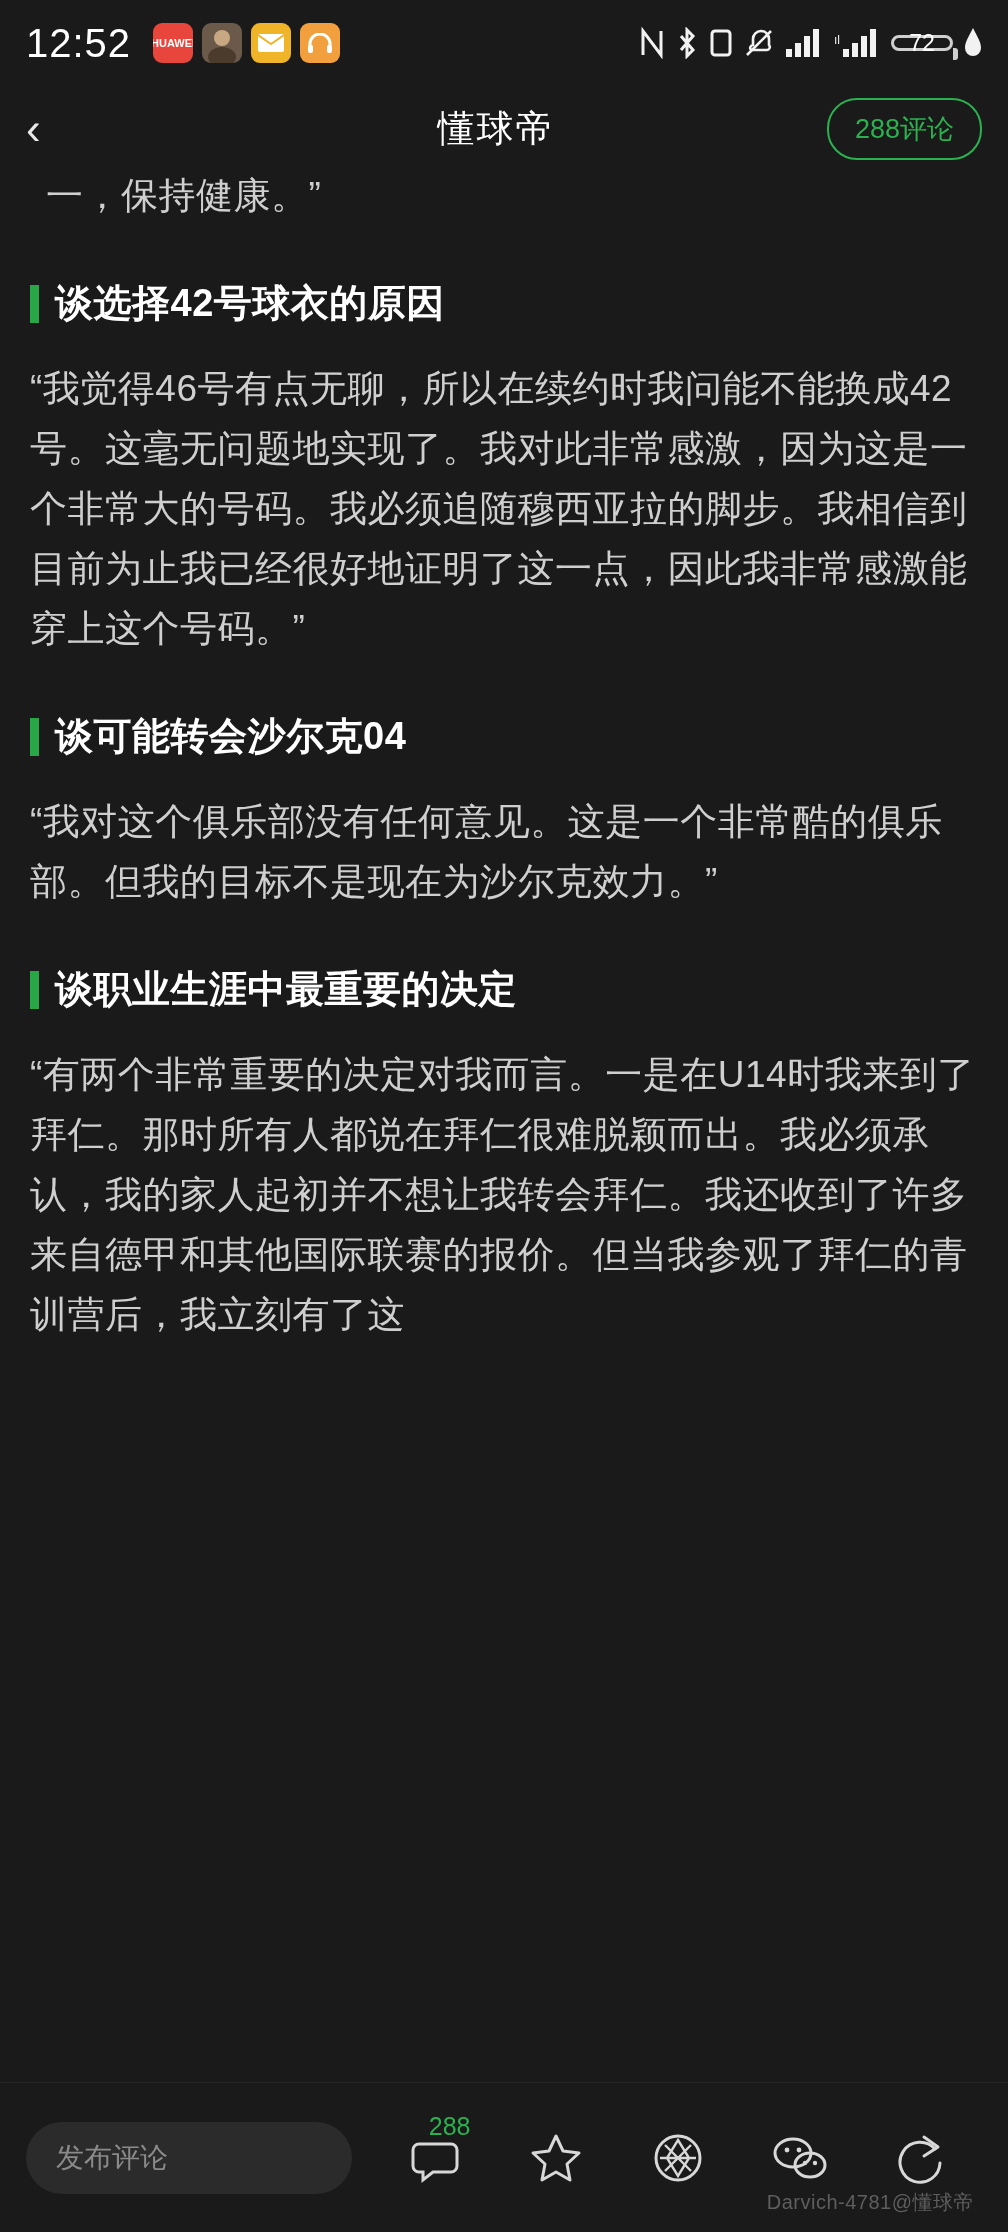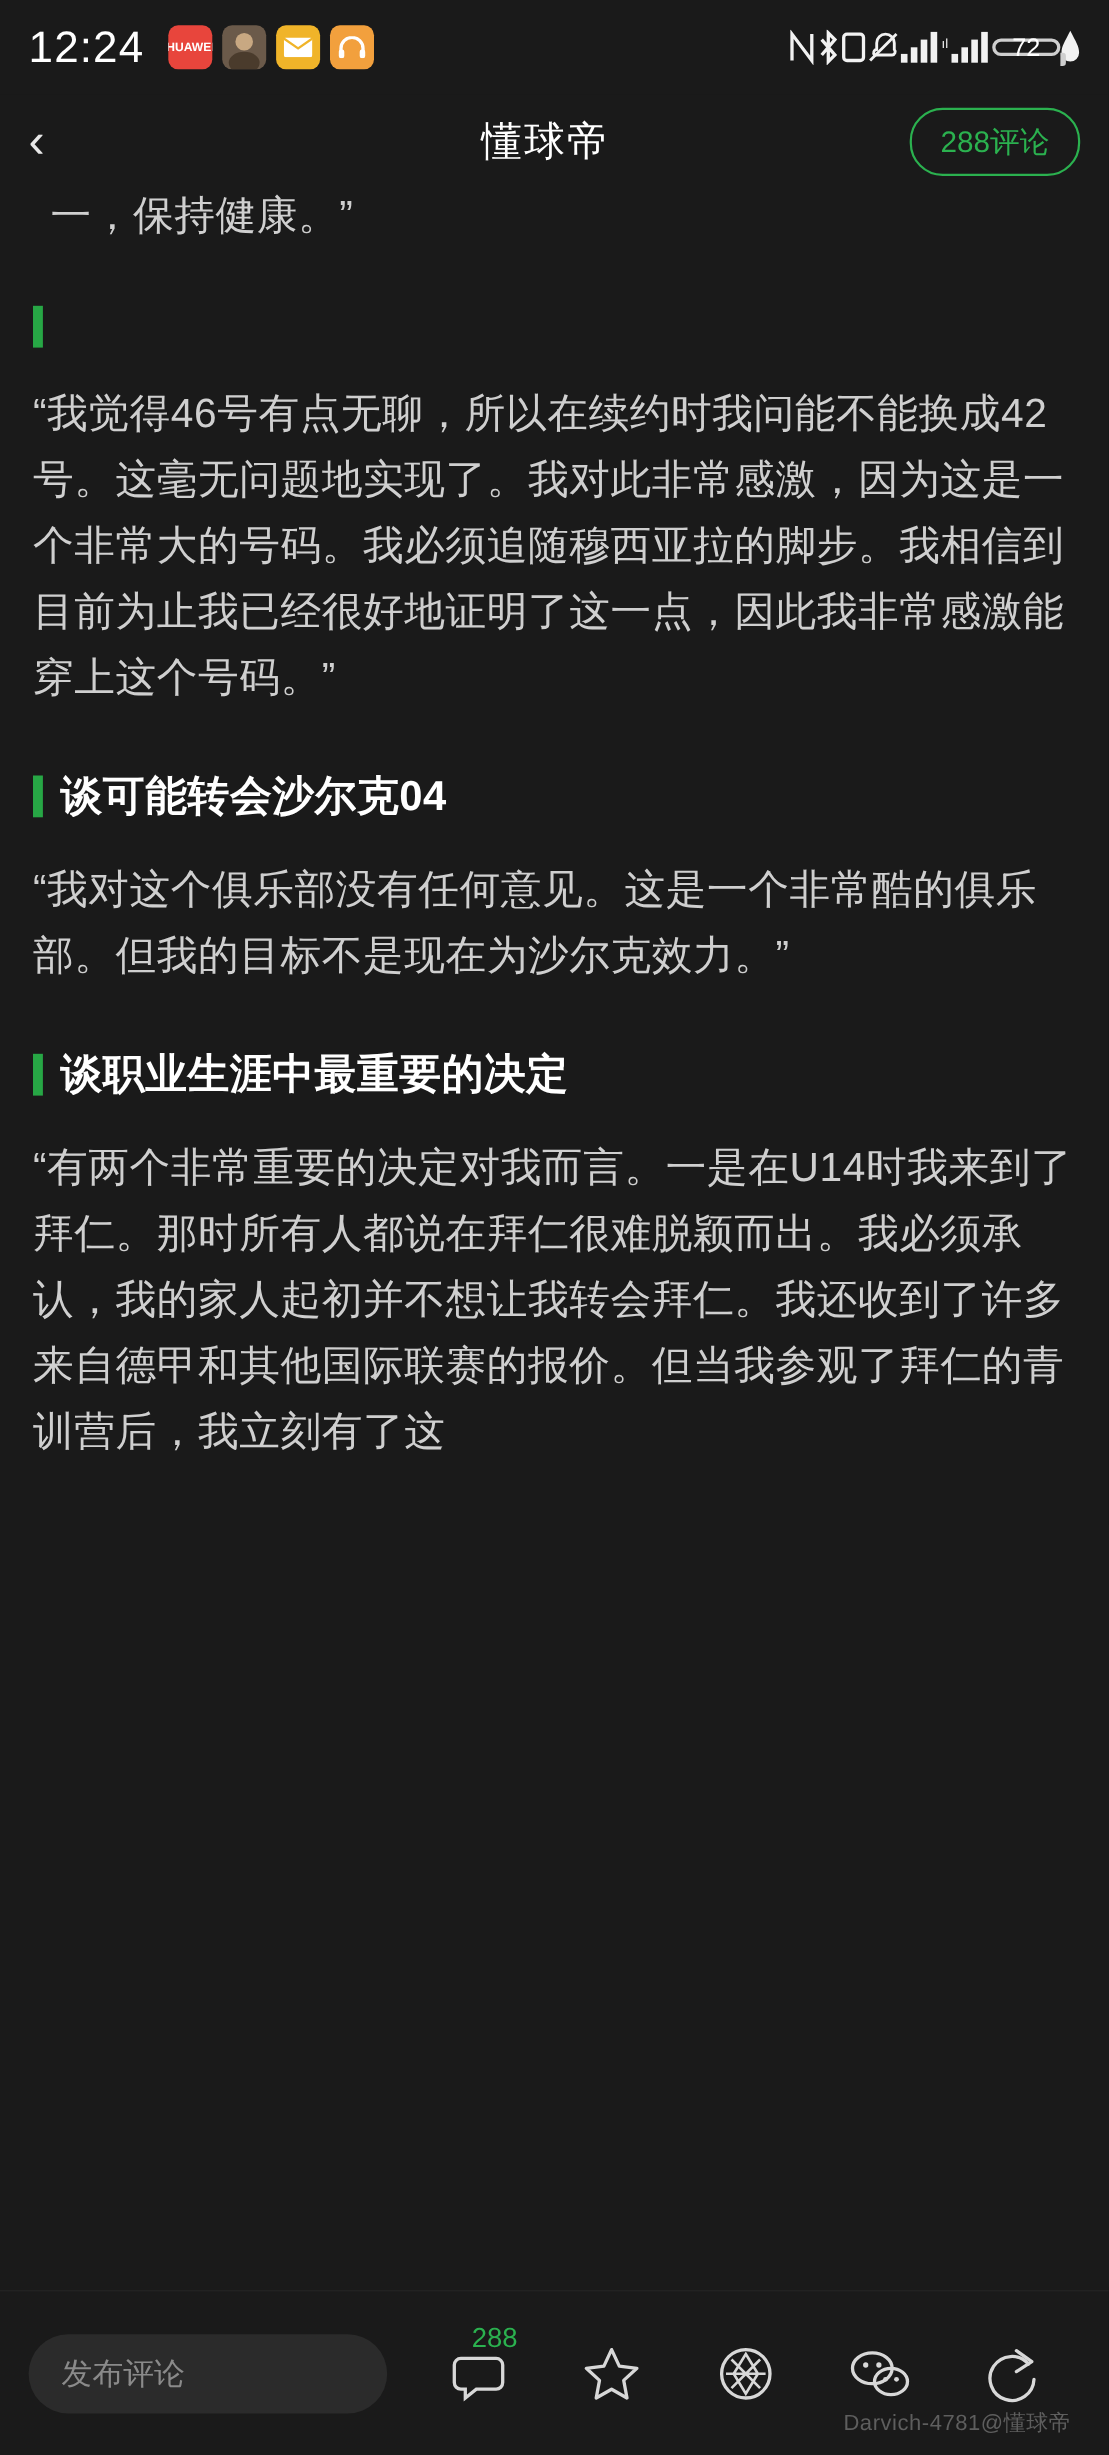--- a/index.html
+++ b/index.html
@@ -40,20 +40,21 @@
     overflow: hidden;
   }
   .ic-red { background: #e8453c; color: #fff; font-size: 11px; font-weight: bold;}
   .ic-photo { background: #6b5a4a; }
   .ic-mail { background: #f0b429; color:#fff; }
   .ic-orange { background: #f2a03d; }
   .status-spacer { flex: 1; }
   .status-right {
     display: flex;
     align-items: center;
+    gap: 11px;
   }
   .sr-ico { color: #f2f2f2; display:flex; align-items:center; }
   .battery {
     width: 62px; height: 16px;
     border: 3px solid #cfcfcf;
     border-radius: 9px;
     display: flex; align-items: center; justify-content: center;
     font-size: 23px; color: #ffffff;
     position: relative;
   }
@@ -184,21 +185,21 @@
     bottom: 16px;
     font-size: 20px;
     color: #5e5e5e;
     letter-spacing: 0.5px;
   }
 </style>
 </head>
 <body>
 
 <div class="statusbar">
-  <div class="status-time">12:24</div>
+  <div class="status-time">12:52</div>
   <div class="status-left-icons">
     <div class="app-icon ic-red">HUAWEI</div>
     <div class="app-icon ic-photo">
       <svg width="40" height="40" viewBox="0 0 40 40">
           <circle cx="20" cy="15" r="8" fill="#c8a882"></circle>
           <ellipse cx="20" cy="34" rx="14" ry="10" fill="#4a3b2c"></ellipse>
         </svg>
     </div>
     <div class="app-icon ic-mail">
       <svg width="26" height="18" viewBox="0 0 26 18">
@@ -268,20 +269,21 @@
   <div class="nav-title">懂球帝</div>
   <div class="comment-pill">288评论</div>
 </div>
 
 <div class="article">
 
   <div class="para cut-top">一，保持健康。”</div>
 
   <div class="heading">
     <span class="bar"></span>
+    <span class="htext">谈选择42号球衣的原因</span>
   </div>
   <div class="para">“我觉得46号有点无聊，所以在续约时我问能不能换成42号。这毫无问题地实现了。我对此非常感激，因为这是一个非常大的号码。我必须追随穆西亚拉的脚步。我相信到目前为止我已经很好地证明了这一点，因此我非常感激能穿上这个号码。”</div>
 
   <div class="heading">
     <span class="bar"></span>
     <span class="htext">谈可能转会沙尔克04</span>
   </div>
   <div class="para">“我对这个俱乐部没有任何意见。这是一个非常酷的俱乐部。但我的目标不是现在为沙尔克效力。”</div>
 
   <div class="heading">

